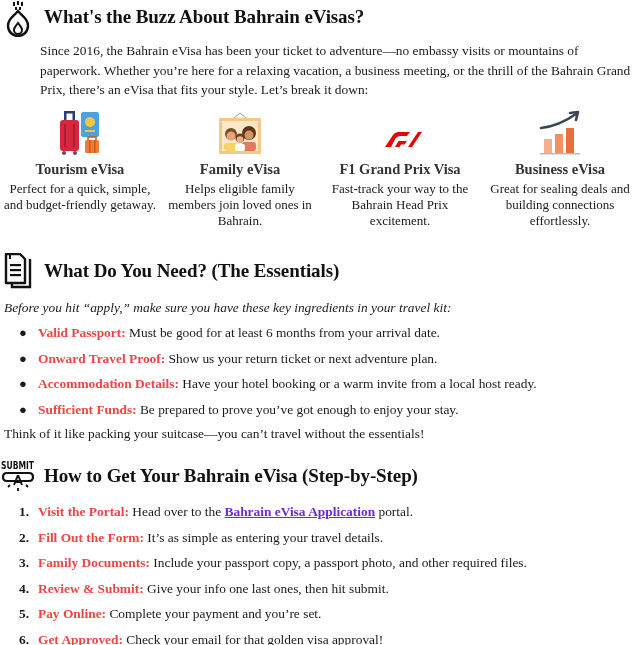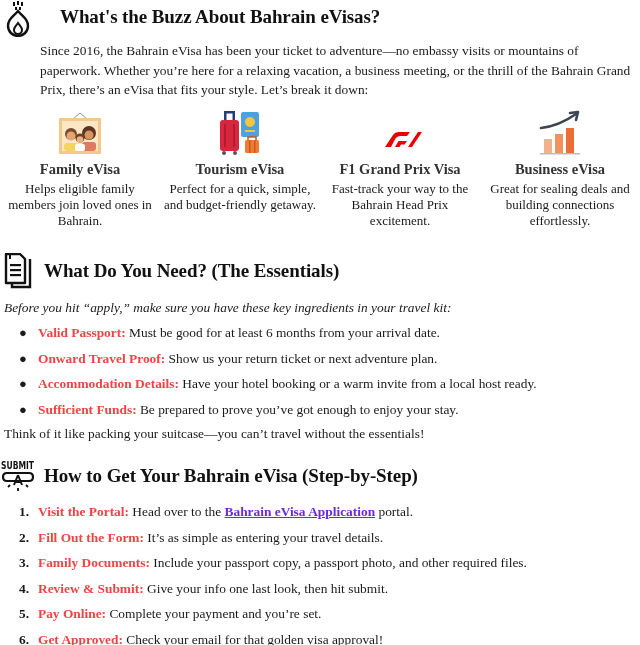--- a/index.html
+++ b/index.html
@@ -37,46 +37,26 @@
           <rect x="10" y="1" width="2" height="4"></rect>
           <rect x="14" y="0" width="2" height="4"></rect>
           <rect x="18" y="1" width="2" height="4"></rect>
           <rect x="12" y="6" width="2" height="3"></rect>
           <rect x="16" y="6" width="2" height="3"></rect>
         </g>
       <path d="M15 10 C10 16 5 18 5 25 C5 31 10 35 15 35 C20 35 25 31 25 25 C25 18 20 16 15 10 Z" fill="none" stroke="#111" stroke-width="2.4"></path>
       <path d="M15 22 C13 25 11 26 11 29 C11 31.5 13 33 15 33 C17 33 19 31.5 19 29 C19 26 17 25 15 22 Z" fill="none" stroke="#111" stroke-width="2"></path>
     </svg>
   </span>
-  <h2 style="margin-top:-4px;margin-left:16px;">What's the Buzz About Bahrain eVisas?</h2>
+  <h2 style="margin-top:-4px;">What's the Buzz About Bahrain eVisas?</h2>
 </div>
 
 <p class="para" style="top:41px;margin-left:36px;">Since 2016, the Bahrain eVisa has been your ticket to adventure—no embassy visits or mountains of paperwork. Whether you’re here for a relaxing vacation, a business meeting, or the thrill of the Bahrain Grand Prix, there’s an eVisa that fits your style. Let’s break it down:</p>
 
 <div class="cards">
-  <div class="card">
-    <div class="pic">
-      <svg width="46" height="44" viewBox="0 0 46 44">
-        <path d="M17 6 L23 1 L29 6" fill="none" stroke="#999" stroke-width="1"></path>
-        <rect x="2" y="6" width="42" height="36" fill="#f3c98b"></rect>
-        <rect x="5" y="9" width="36" height="30" fill="#fbe7c6"></rect>
-        <circle cx="14" cy="22" r="6" fill="#7a4a2a"></circle>
-          <circle cx="14" cy="24" r="4.5" fill="#e4a574"></circle>
-        <rect x="7" y="31" width="14" height="8" rx="3" fill="#f4d35e"></rect>
-        <circle cx="32" cy="21" r="7" fill="#5c3420"></circle>
-          <circle cx="32" cy="23" r="4.5" fill="#d99464"></circle>
-        <rect x="25" y="30" width="14" height="9" rx="3" fill="#e07a5f"></rect>
-        <circle cx="23" cy="26" r="4.5" fill="#6b3f24"></circle>
-          <circle cx="23" cy="27.5" r="3.3" fill="#eab184"></circle>
-        <rect x="18" y="32" width="10" height="7" rx="2" fill="#ffffff"></rect>
-      </svg>
-    </div>
-    <div class="title">Family eVisa</div>
-    <div class="desc">Helps eligible family members join loved ones in Bahrain.</div>
-  </div>
   <div class="card">
     <div class="pic">
       <svg width="46" height="46" viewBox="0 0 46 46">
         <rect x="7" y="1" width="11" height="2.5" fill="#2a3d7a"></rect>
           <rect x="7" y="1" width="2.5" height="9" fill="#2a3d7a"></rect>
           <rect x="15.5" y="1" width="2.5" height="9" fill="#2a3d7a"></rect>
         <rect x="24" y="2" width="18" height="25" rx="2" fill="#4aa3df"></rect>
         <circle cx="33" cy="12" r="5" fill="#f5c542"></circle>
           <rect x="28" y="20" width="10" height="2" fill="#f5c542"></rect>
         <rect x="3" y="10" width="19" height="31" rx="3" fill="#d7263d"></rect>
@@ -85,20 +65,40 @@
         <circle cx="7" cy="43" r="2" fill="#555"></circle>
           <circle cx="18" cy="43" r="2" fill="#555"></circle>
         <rect x="28" y="30" width="14" height="13" rx="1.5" fill="#f07b35"></rect>
         <path d="M31 30 v-3 h8 v3" fill="none" stroke="#c95a1c" stroke-width="1.5"></path>
         <rect x="32" y="30" width="1.5" height="13" fill="#c95a1c"></rect>
           <rect x="37" y="30" width="1.5" height="13" fill="#c95a1c"></rect>
       </svg>
     </div>
     <div class="title">Tourism eVisa</div>
     <div class="desc">Perfect for a quick, simple, and budget-friendly getaway.</div>
+  </div>
+  <div class="card">
+    <div class="pic">
+      <svg width="46" height="44" viewBox="0 0 46 44">
+        <path d="M17 6 L23 1 L29 6" fill="none" stroke="#999" stroke-width="1"></path>
+        <rect x="2" y="6" width="42" height="36" fill="#f3c98b"></rect>
+        <rect x="5" y="9" width="36" height="30" fill="#fbe7c6"></rect>
+        <circle cx="14" cy="22" r="6" fill="#7a4a2a"></circle>
+          <circle cx="14" cy="24" r="4.5" fill="#e4a574"></circle>
+        <rect x="7" y="31" width="14" height="8" rx="3" fill="#f4d35e"></rect>
+        <circle cx="32" cy="21" r="7" fill="#5c3420"></circle>
+          <circle cx="32" cy="23" r="4.5" fill="#d99464"></circle>
+        <rect x="25" y="30" width="14" height="9" rx="3" fill="#e07a5f"></rect>
+        <circle cx="23" cy="26" r="4.5" fill="#6b3f24"></circle>
+          <circle cx="23" cy="27.5" r="3.3" fill="#eab184"></circle>
+        <rect x="18" y="32" width="10" height="7" rx="2" fill="#ffffff"></rect>
+      </svg>
+    </div>
+    <div class="title">Family eVisa</div>
+    <div class="desc">Helps eligible family members join loved ones in Bahrain.</div>
   </div>
   <div class="card">
     <div class="pic">
       <svg width="48" height="40" viewBox="0 0 48 40">
         <g fill="#e10600">
           <path d="M9 31 L17 19 Q19 16 23 16 L34 16 L31 20 L24 20 Q21 20 19.5 22.5 L15 31 Z"></path>
           <path d="M19 31 L22.5 25 L31 25 L28.5 28.5 L25 28.5 L23.5 31 Z"></path>
           <path d="M32 31 L42 16 L46 16 L36 31 Z"></path>
         </g>
       </svg>
@@ -156,16 +156,16 @@
       <path d="M8 29 L10 27 M28 29 L26 27 M18 33 V30" stroke="#111" stroke-width="1.8"></path>
     </svg>
   </span>
   <h2>How to Get Your Bahrain eVisa (Step-by-Step)</h2>
 </div>
 
 <ol class="steps" style="top:502px;">
   <li><span class="marker">1.</span><b>Visit the Portal:</b><span> Head over to the </span><a class="link" href="#">Bahrain eVisa Application</a><span> portal.</span></li>
   <li><span class="marker">2.</span><b>Fill Out the Form:</b><span> It’s as simple as entering your travel details.</span></li>
   <li><span class="marker">3.</span><b>Family Documents:</b><span> Include your passport copy, a passport photo, and other required files.</span></li>
-  <li><span class="marker">4.</span><b>Review &amp; Submit:</b><span> Give your info one last look, then hit submit.</span></li>
+  <li><span class="marker">4.</span><b>Review &amp; Submit:</b><span> Give your info one last ones, then hit submit.</span></li>
   <li><span class="marker">5.</span><b>Pay Online:</b><span> Complete your payment and you’re set.</span></li>
   <li><span class="marker">6.</span><b>Get Approved:</b><span> Check your email for that golden visa approval!</span></li>
 </ol>
 
 </body></html>

